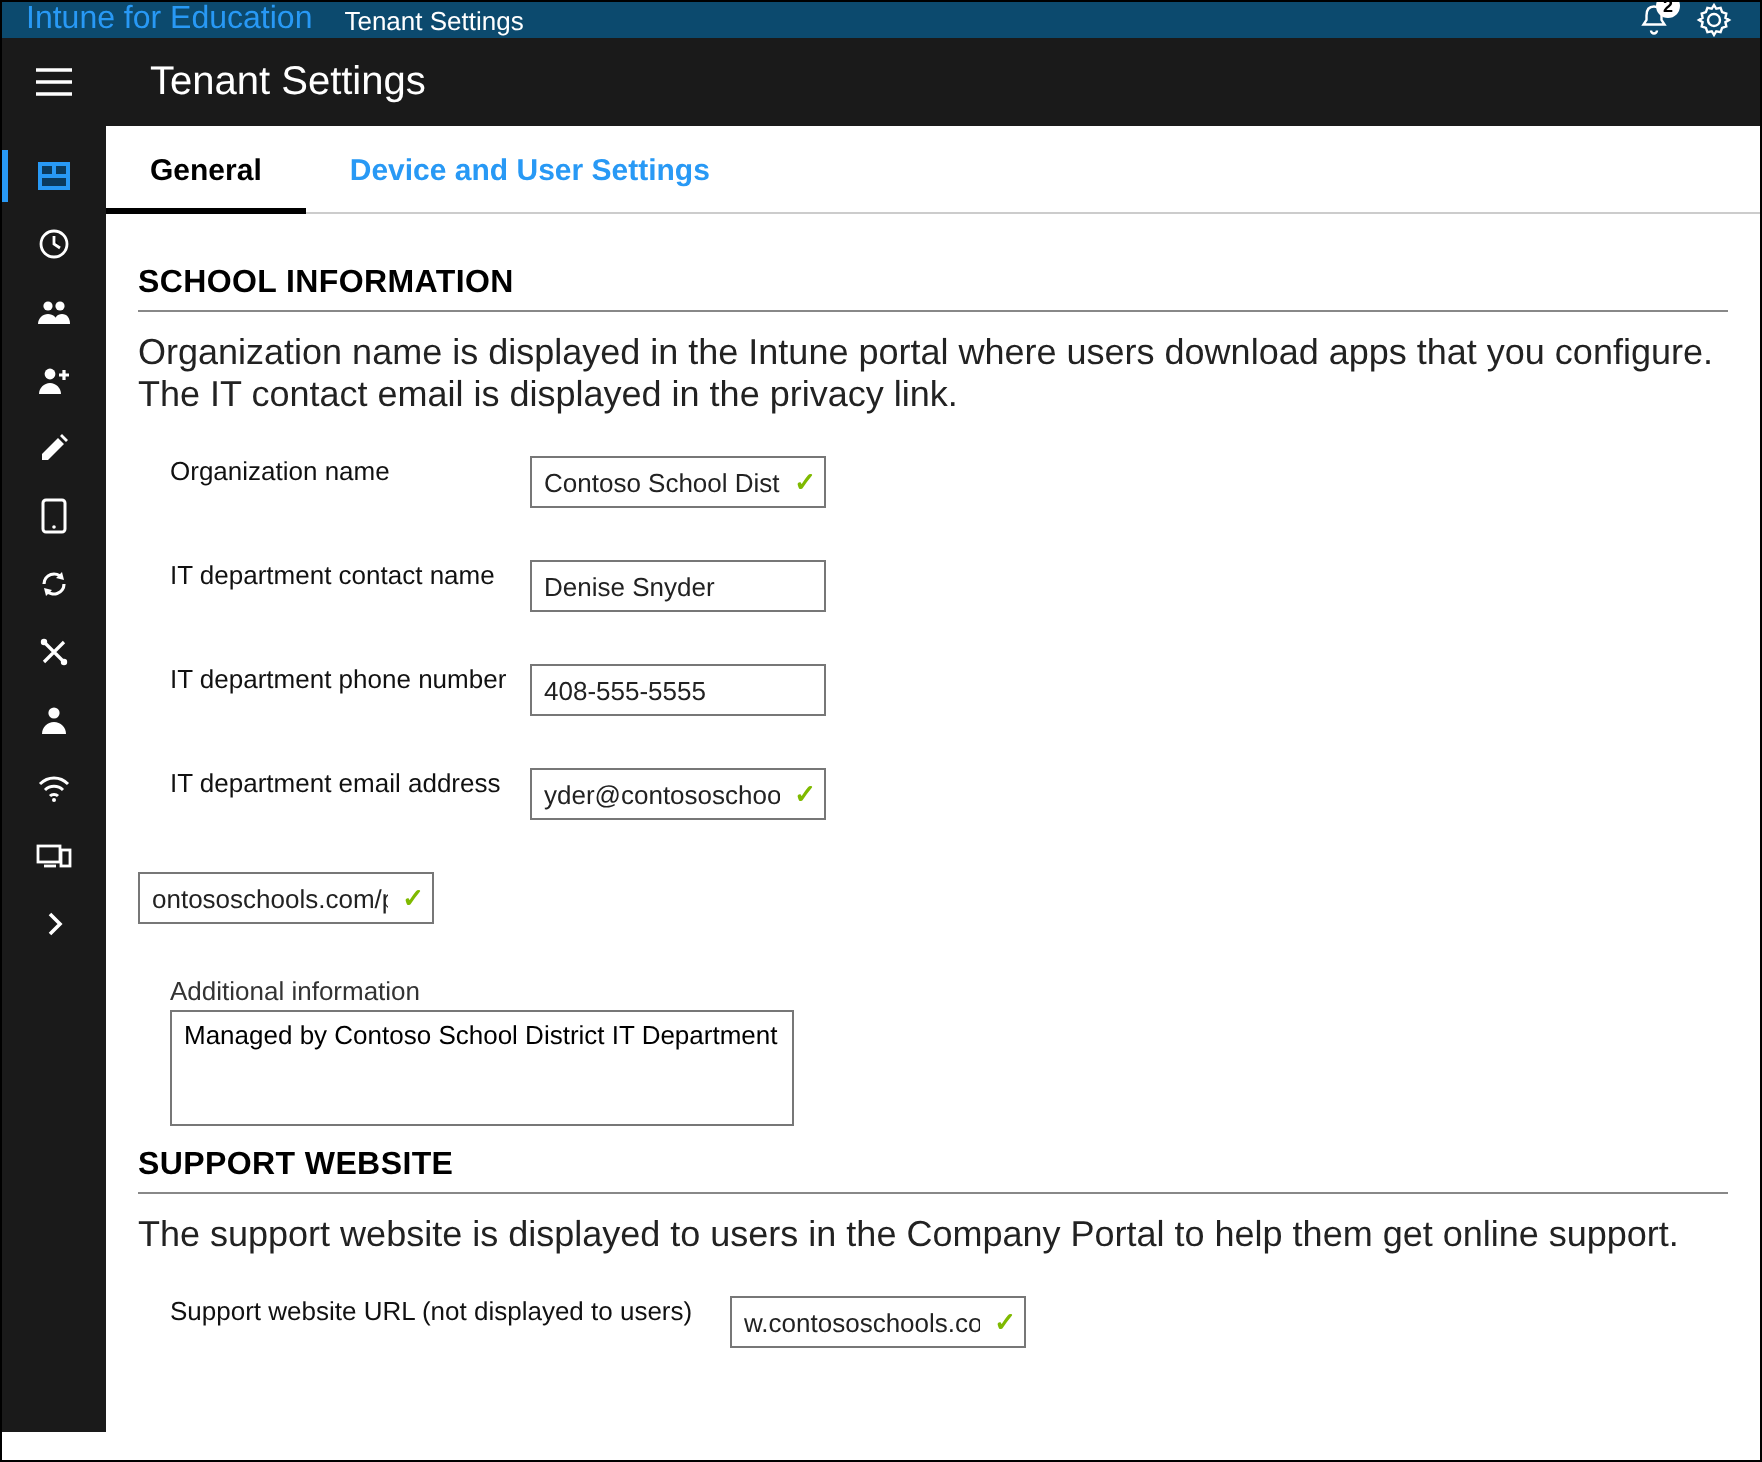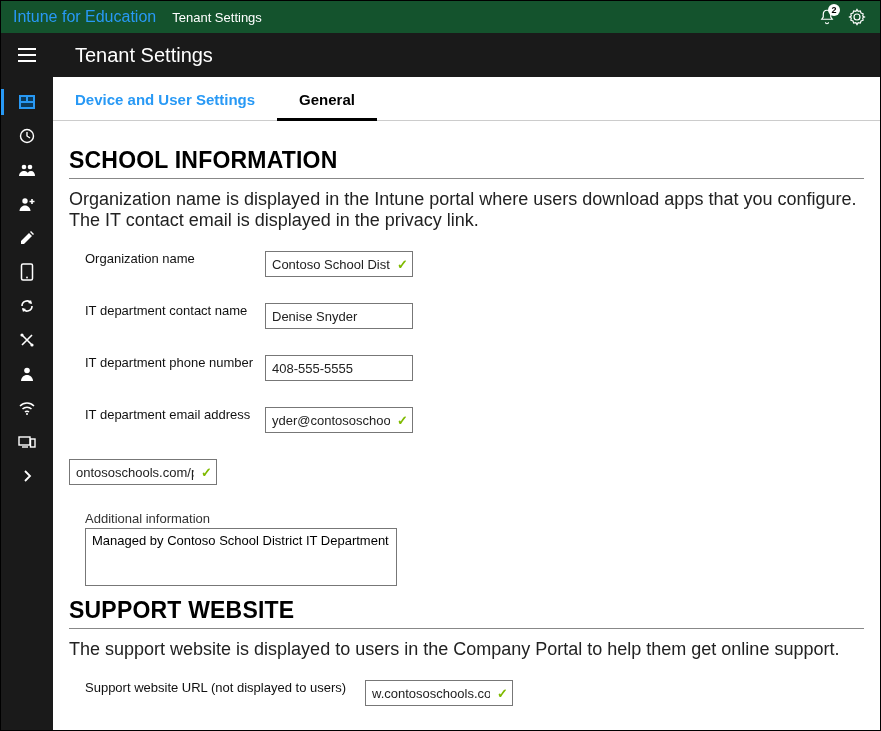--- a/index.html
+++ b/index.html
@@ -7,22 +7,22 @@
     font-family: "Segoe UI", Arial, sans-serif;
     font-size: 13px;
     background: #fff;
     width: 881px;
     height: 731px;
     overflow: hidden;
     border: 1px solid #000;
     position: relative;
   }
   .topbar {
-    height: 32px;
-    background: #14532d;
+    height: 18px;
+    background: #0c4a6e;
     display: flex;
     align-items: center;
     padding: 0 8px;
     color: #fff;
   }
   .app-title { color: #2899f5; font-size: 16px; font-weight: 400; padding-left: 4px;}
   .topbar-page { color: #fff; font-size: 13px; margin-left: 16px; }
   .topbar-spacer { flex: 1; }
   .topbar-icon { width: 30px; height: 32px; display:flex; align-items:center; justify-content:center; position:relative; cursor:pointer;}
   .badge {
@@ -49,21 +49,21 @@
   .side-item.selected { position:relative; color:#2899f5;}
   .side-item.selected::before { content:""; position:absolute; left:0; top:4px; bottom:4px; width:3px; background:#2899f5;}
 
   .content { flex:1; background:#fff; overflow:auto; }
   .tabs { display:flex; border-bottom:1px solid #ccc; padding: 6px 0 0 0;}
   .tab { padding: 8px 22px 10px 22px; font-size:15px; cursor:pointer; }
   .tab.active { color:#000; font-weight:600; border-bottom:3px solid #000; margin-bottom:-1px;}
   .tab.inactive { color:#2899f5; font-weight:600; }
 
   .pane { padding: 18px 16px 30px 16px; }
-  .section-title { font-size:23px; font-weight:700; letter-spacing:0.2px; margin-top:8px; text-transform:uppercase;}
+  .section-title { font-size:16px; font-weight:700; letter-spacing:0.2px; margin-top:8px; text-transform:uppercase;}
   hr.sec { border:none; border-top:1px solid #888; margin:4px 0 10px 0;}
   .section-desc { font-size:18px; color:#222; margin-bottom:20px; }
 
   .form-row { display:flex; align-items:flex-start; margin-bottom:26px; }
   .form-label { width:196px; padding-left:16px; font-size:13px; color:#111;}
   .form-label.wide { width:296px; }
   .input-wrap { position:relative; }
   .txt {
     width:148px; height:26px; border:1px solid #777; padding:0 22px 0 6px;
     font-size:13px; font-family:inherit; color:#222; outline:none;
@@ -188,22 +188,22 @@
     </div>
     <div class="side-item">
       <svg width="10" height="14" viewBox="0 0 10 14">
           <path fill="none" stroke="#fff" stroke-width="1.8" d="M3 2l5 5-5 5"></path>
         </svg>
     </div>
   </div>
 
   <div class="content">
     <div class="tabs">
+      <div class="tab active">General</div>
       <div class="tab inactive">Device and User Settings</div>
-      <div class="tab active">General</div>
     </div>
 
     <div class="pane">
       
       <div class="section-title">SCHOOL INFORMATION</div>
       <hr class="sec">
       <div class="section-desc">Organization name is displayed in the Intune portal where users download apps that you configure. The IT contact email is displayed in the privacy link.</div>
 
       <div class="form-row">
         <div class="form-label">Organization name</div>

